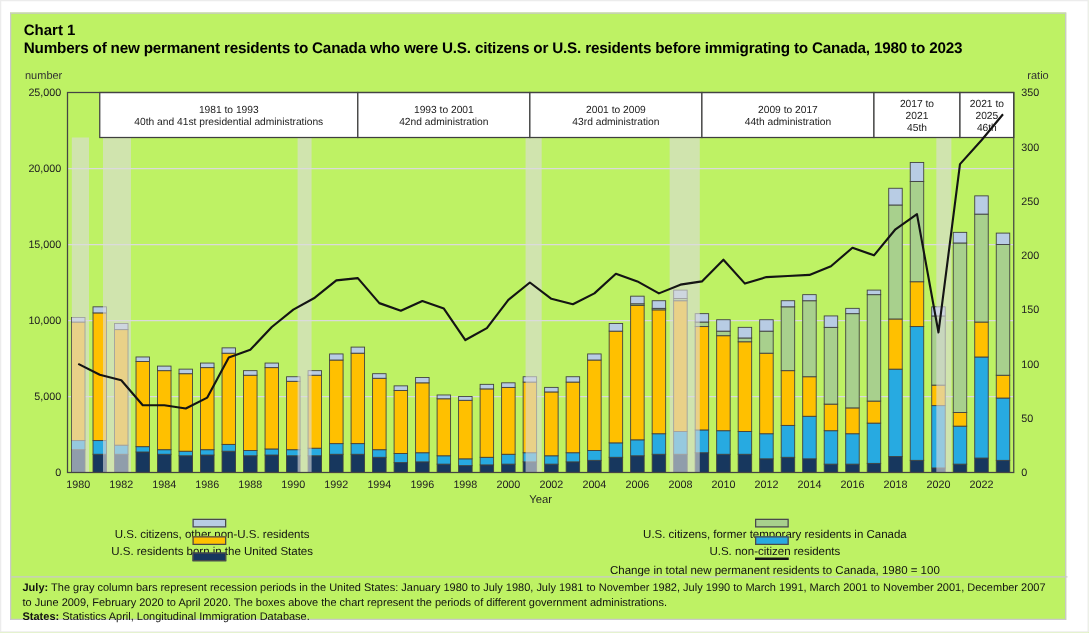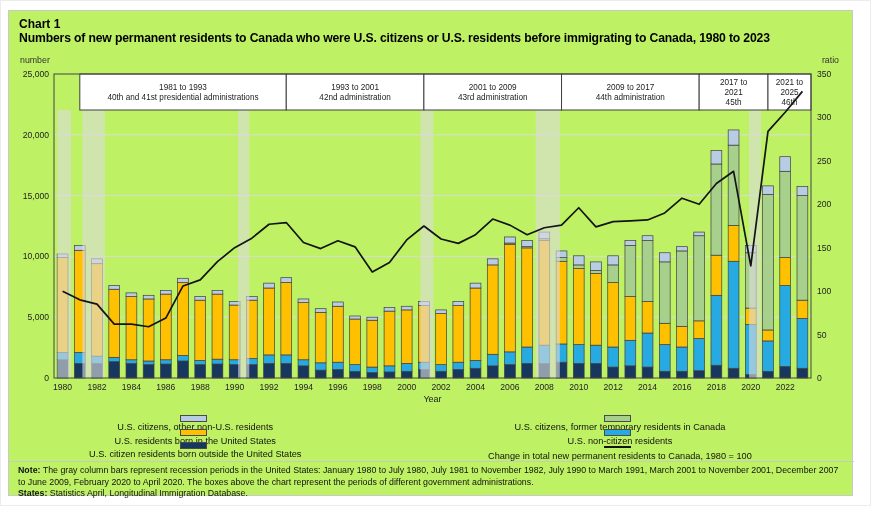--- a/index.html
+++ b/index.html
@@ -311,21 +311,20 @@
       <div class="lrow">
         <span class="sw" style="background: rgb(184, 204, 228);"></span>
         <span>U.S. citizens, other non-U.S. residents</span>
       </div>
       <div class="lrow">
         <span class="sw" style="background: rgb(255, 192, 0);"></span>
         <span>U.S. residents born in the United States</span>
       </div>
       <div class="lrow">
         <span class="sw" style="background: rgb(23, 55, 94);"></span>
-        <span>U.S. citizen residents born outside the United States</span>
       </div>
     </div>
     <div class="lcol lcol2">
       <div class="lrow">
         <span class="sw" style="background: rgb(168, 208, 141);"></span>
         <span>U.S. citizens, former temporary residents in Canada</span>
       </div>
       <div class="lrow">
         <span class="sw" style="background: rgb(39, 170, 225);"></span>
         <span>U.S. non-citizen residents</span>
@@ -333,17 +332,17 @@
       <div class="lrow">
         <span class="sw-line">
             <span class="sw-line-inner" style="background: rgb(20, 20, 20);"></span>
           </span>
         <span>Change in total new permanent residents to Canada, 1980 = 100</span>
       </div>
     </div>
   </div>
 
   <div class="note">
-    <div><b>Note:</b> <span>The gray column bars represent recession periods in the United States: January 1980 to July 1980, July 1981 to November 1982, July 1990 to March 1991, March 2001 to November 2001, December 2007 to June 2009, February 2020 to April 2020. The boxes above the chart represent the periods of different government administrations.</span></div>
+    <div><b>July:</b> <span>The gray column bars represent recession periods in the United States: January 1980 to July 1980, July 1981 to November 1982, July 1990 to March 1991, March 2001 to November 2001, December 2007 to June 2009, February 2020 to April 2020. The boxes above the chart represent the periods of different government administrations.</span></div>
     <div><b>States:</b> <span>Statistics April, Longitudinal Immigration Database.</span></div>
   </div>
 </div>
 <div class="frame"></div>
 
 </body></html>

